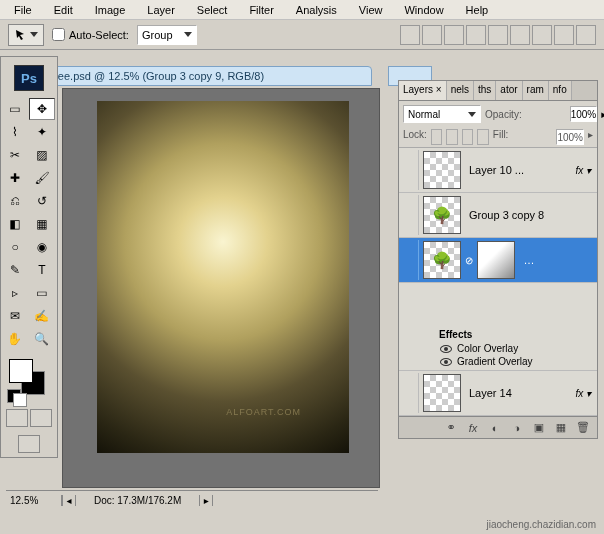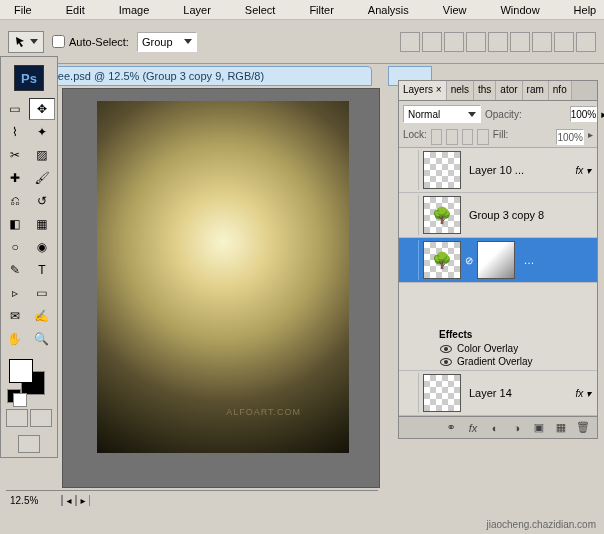--- a/index.html
+++ b/index.html
@@ -1,23 +1,23 @@
 <!DOCTYPE html>
 <html><head>
 <meta charset="utf-8">
 <style>
 * { box-sizing: border-box; margin: 0; padding: 0; font-family: "Segoe UI", Tahoma, sans-serif; }
 body { width: 604px; height: 534px; background: #d4d0c8; overflow: hidden; position: relative; font-size: 11px; }
 
 
-.menubar { height: 20px; background: #eae7e0; display: flex; align-items: center; padding: 0 6px; gap: 18px; border-bottom: 1px solid #c0c0c0; }
+.menubar { height: 20px; background: #eae7e0; display: flex; align-items: center; padding: 0 6px; gap: 6px; border-bottom: 1px solid #c0c0c0; }
 .menubar span { padding: 2px 8px; cursor: default; }
 
 
-.optbar { height: 44px; background: #d4d0c8; display: flex; align-items: center; padding: 0 8px; gap: 8px; border-bottom: 1px solid #999; }
+.optbar { height: 30px; background: #d4d0c8; display: flex; align-items: center; padding: 0 8px; gap: 8px; border-bottom: 1px solid #999; }
 .move-hdr { width: 36px; height: 22px; border: 1px solid #888; background: #e8e6e0; display: flex; align-items: center; justify-content: center; position: relative; }
 .checkbox-wrap { display: flex; align-items: center; gap: 4px; }
 .checkbox-wrap input { width: 13px; height: 13px; }
 .select-grp { height: 20px; width: 60px; border: 1px inset #fff; background: #fff; padding: 0 4px; display: flex; align-items: center; justify-content: space-between; }
 .align-strip { display: flex; gap: 2px; margin-left: auto; }
 .align-ico { width: 20px; height: 20px; border: 1px solid #999; background: #d8d5ce; }
 
 
 .doc-title { position: absolute; top: 66px; left: 36px; height: 20px; width: 336px; background: #cfe4f5; border: 1px solid #7da2c6; border-radius: 4px 4px 0 0; display: flex; align-items: center; padding: 0 8px; color: #1c415d; }
 .doc-min { position: absolute; top: 66px; left: 388px; width: 44px; height: 20px; background: #cfe4f5; border: 1px solid #7da2c6; }
@@ -172,20 +172,21 @@
 
 <div class="canvas-wrap">
   <div class="canvas-inner">
     <div class="watermark">ALFOART.COM</div>
   </div>
 </div>
 
 <div class="statusbar">
   <div class="zoom-fld">12.5%</div>
   <div class="sb-arr">◂</div>
+  <div class="doc-stat">Doc: 17.3M/176.2M</div>
   <div class="sb-arr">▸</div>
 </div>
 
 <div class="layers-panel">
   <div class="tab-row">
     <div class="tab active"><span>Layers</span> ×</div>
     <div class="tab">nels</div>
     <div class="tab">ths</div>
     <div class="tab">ator</div>
     <div class="tab">ram</div>

